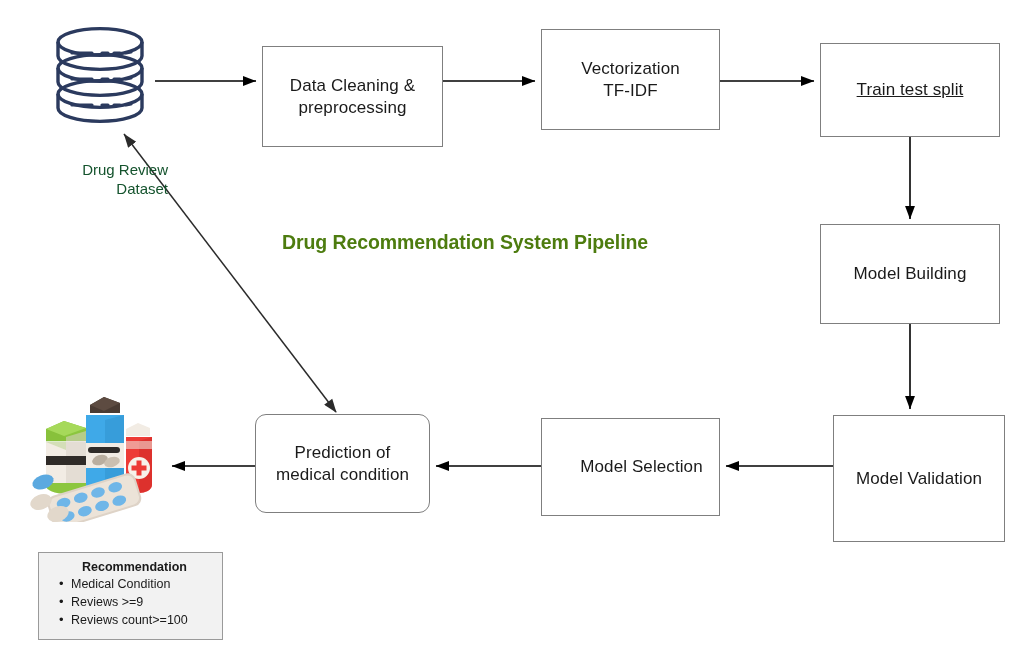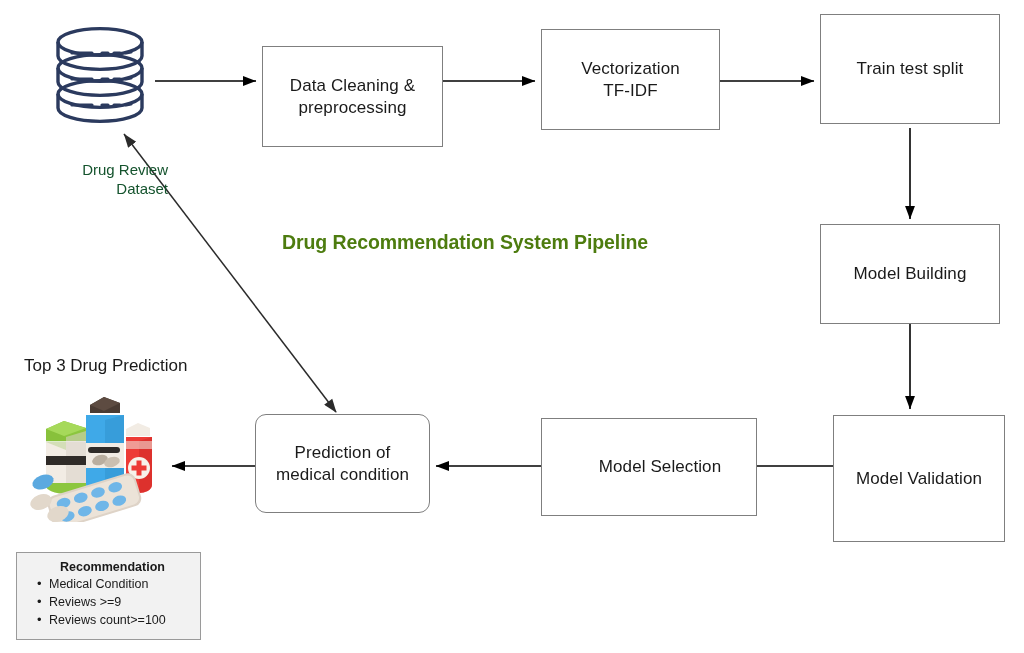--- a/index.html
+++ b/index.html
@@ -74,21 +74,21 @@
   }
   #meds-icon {
     position: absolute;
     left: 22px;
     top: 388px;
     width: 142px;
     height: 134px;
   }
   #reco-card {
     position: absolute;
-    left: 16px;
+    left: 38px;
     top: 552px;
     width: 185px;
     height: 88px;
     box-sizing: border-box;
     border: 1.2px solid #9a9a9a;
     background: #f2f2f2;
     padding: 6px 8px 6px 6px;
   }
   #reco-card .reco-title {
     font-size: 12.5px;
@@ -195,46 +195,45 @@
     </div>
   </div>
 
   <div class="node" style="left:541px; top:29px; width:179px; height:101px;">
     <div>
       <span>Vectorization</span>
       <span>TF-IDF</span>
     </div>
   </div>
 
-  <div class="node" style="left:820px; top:14px; width:180px; height:110px;">
+  <div class="node" style="left:820px; top:43px; width:180px; height:94px;text-decoration:underline;">
     <span>Train test split</span>
   </div>
 
   <div class="node" style="left:820px; top:224px; width:180px; height:100px;">
     <span>Model Building</span>
   </div>
 
   <div class="node" style="left:833px; top:415px; width:172px; height:127px;">
     <span>Model Validation</span>
   </div>
 
-  <div class="node" style="left:541px; top:418px; width:216px; height:98px;padding-left:28px;">
+  <div class="node" style="left:541px; top:418px; width:179px; height:98px;padding-left:28px;">
     <span>Model Selection</span>
   </div>
 
   <div class="node" style="left:255px; top:414px; width:175px; height:99px;border-radius:11px;">
     <div>
       <span>Prediction of</span>
       <span>medical condition</span>
     </div>
   </div>
 
   <div class="diagram-title" style="left:282px; top:231px;">Drug Recommendation System Pipeline</div>
 
-  <div class="heading-label" style="left:24px; top:356px;">Top 3 Drug Prediction</div>
 
   <svg id="meds-icon" viewBox="0 0 142 134" xmlns="http://www.w3.org/2000/svg">
 
     <g>
       <path d="M24,41 l18,-8 l22,7 l0,13 l-40,0 z" fill="#8cc63e"></path>
       <path d="M24,54 l40,0 l0,44 c0,4 -9,8 -20,8 c-11,0 -20,-4 -20,-8 z" fill="#f2ece4"></path>
       <path d="M44,49 l20,-6 l0,55 c0,4 -9,8 -20,8 z" fill="#d9d2c7" opacity=".55"></path>
       <rect x="24" y="68" width="40" height="9" fill="#2f2b28"></rect>
       <path d="M24,41 l18,-8 l22,7 l-22,8 z" fill="#a6d95a"></path>
       <path d="M24,54 l40,0 l0,10 l-40,0 z" fill="#8cc63e" opacity=".0"></path>

